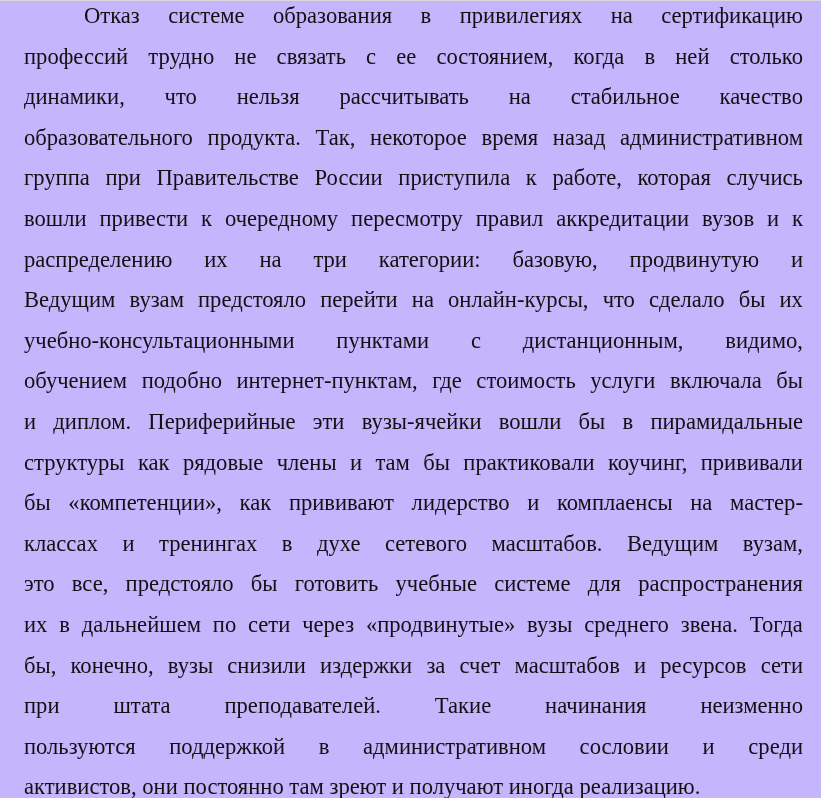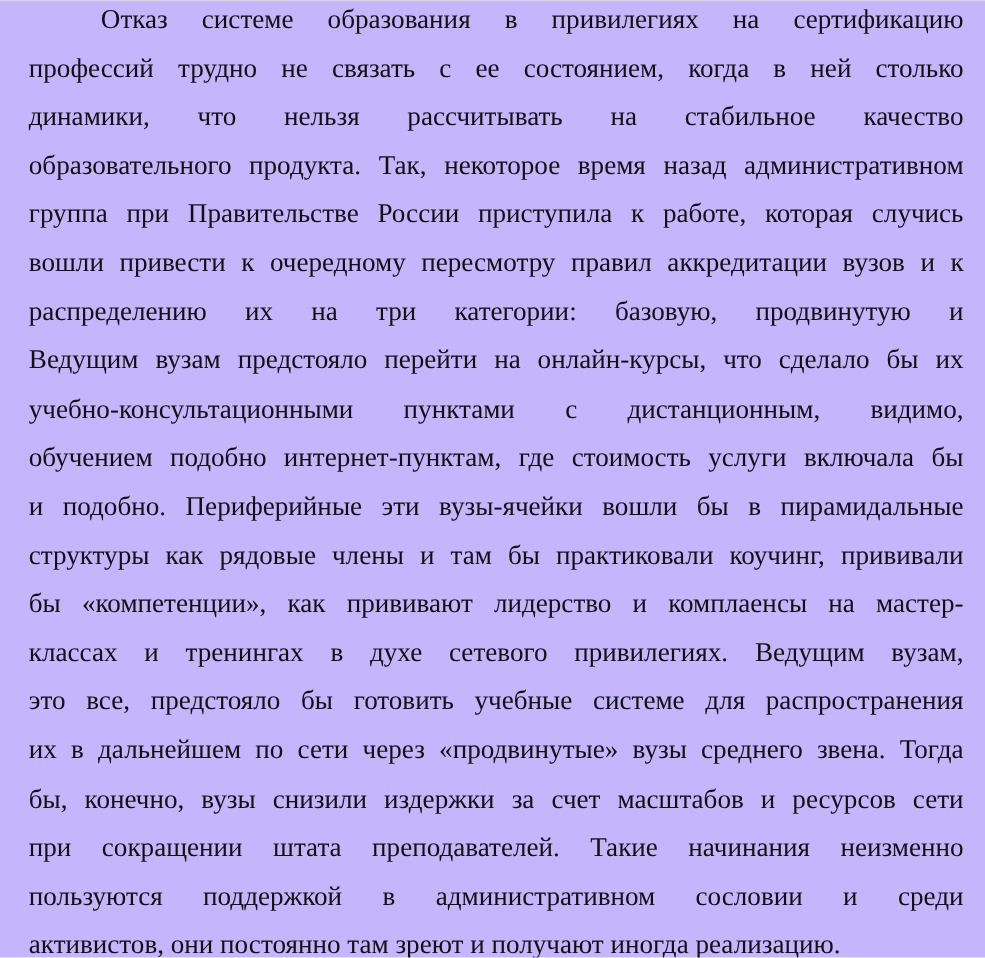--- a/index.html
+++ b/index.html
@@ -141,21 +141,21 @@
           <span>где</span>
           <span>стоимость</span>
           <span>услуги</span>
           <span>включала</span>
           <span>бы</span>
         </div>
       </div>
     <div class="line">
         <div class="jl">
           <span>и</span>
-          <span>подобно.</span>
+          <span>диплом.</span>
           <span>Периферийные</span>
           <span>эти</span>
           <span>вузы-ячейки</span>
           <span>вошли</span>
           <span>бы</span>
           <span>в</span>
           <span>пирамидальные</span>
         </div>
       </div>
     <div class="line">
@@ -186,21 +186,21 @@
         </div>
       </div>
     <div class="line">
         <div class="jl">
           <span>классах</span>
           <span>и</span>
           <span>тренингах</span>
           <span>в</span>
           <span>духе</span>
           <span>сетевого</span>
-          <span>привилегиях.</span>
+          <span>масштабов.</span>
           <span>Ведущим</span>
           <span>вузам,</span>
         </div>
       </div>
     <div class="line">
         <div class="jl">
           <span>это</span>
           <span>все,</span>
           <span>предстояло</span>
           <span>бы</span>
@@ -237,21 +237,20 @@
           <span>счет</span>
           <span>масштабов</span>
           <span>и</span>
           <span>ресурсов</span>
           <span>сети</span>
         </div>
       </div>
     <div class="line">
         <div class="jl">
           <span>при</span>
-          <span>сокращении</span>
           <span>штата</span>
           <span>преподавателей.</span>
           <span>Такие</span>
           <span>начинания</span>
           <span>неизменно</span>
         </div>
       </div>
     <div class="line">
         <div class="jl">
           <span>пользуются</span>

